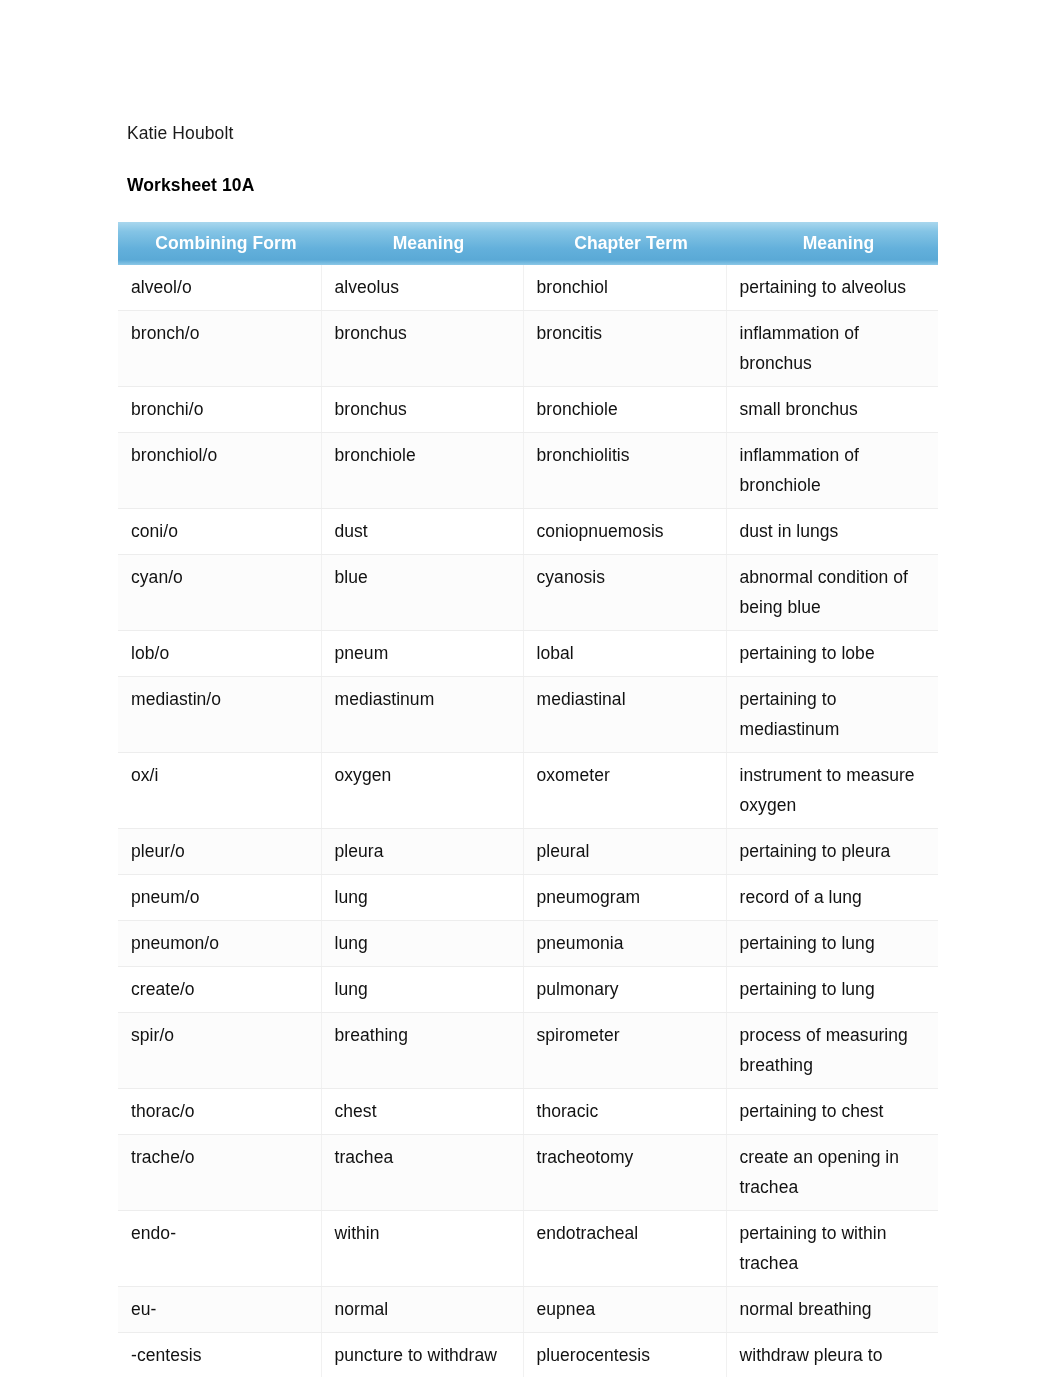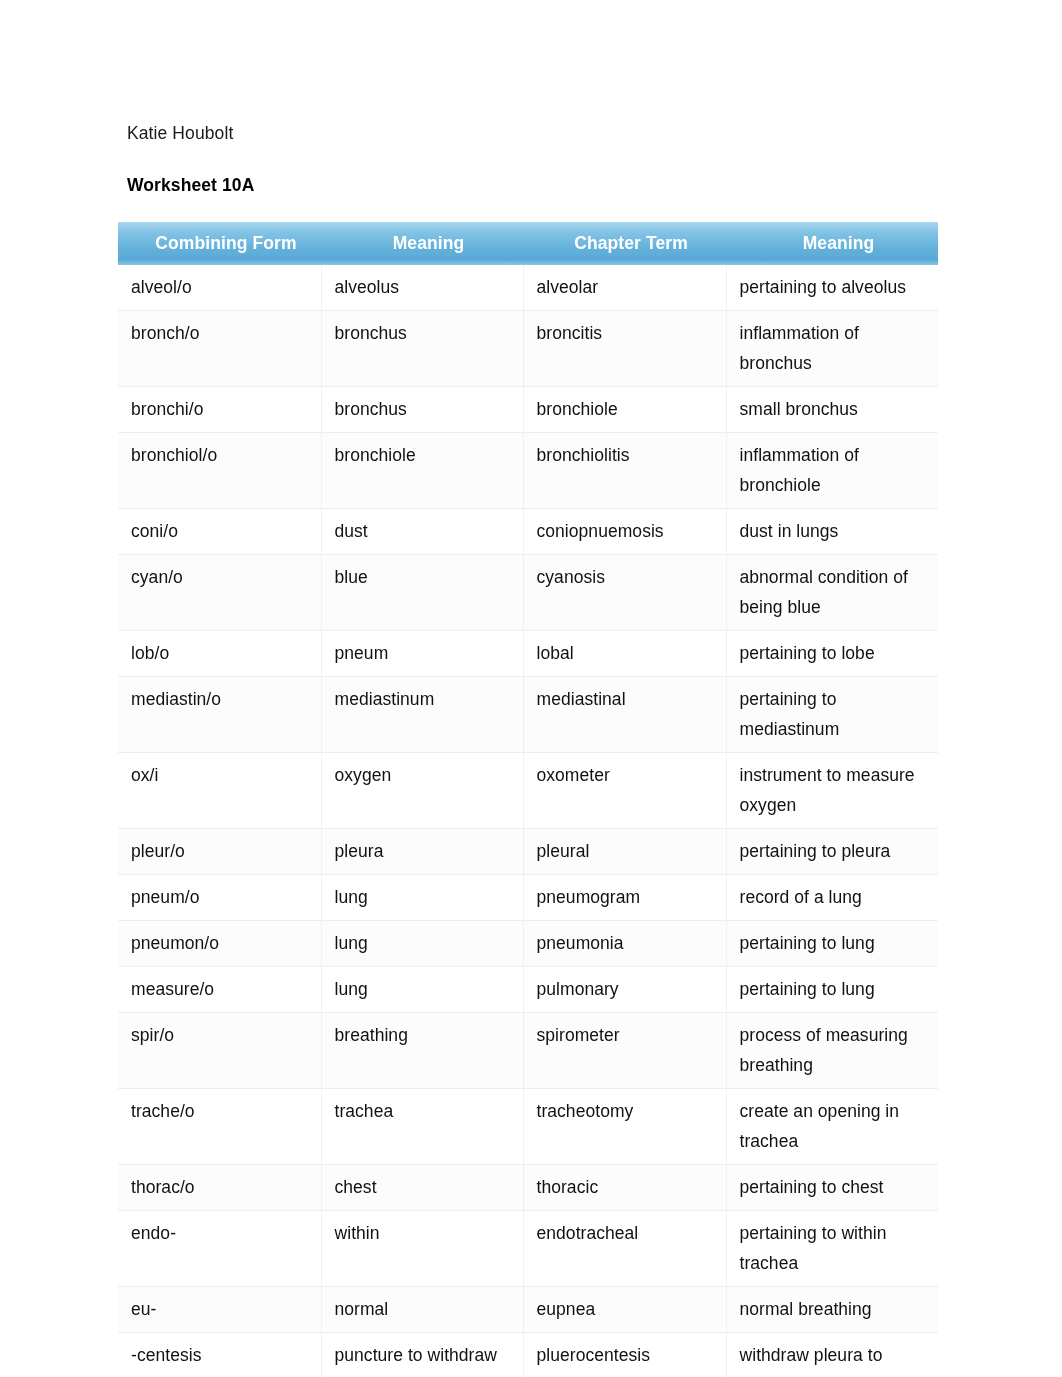--- a/index.html
+++ b/index.html
@@ -131,21 +131,21 @@
           <th>Combining Form</th>
           <th>Meaning</th>
           <th>Chapter Term</th>
           <th>Meaning</th>
         </tr>
       </thead>
       <tbody id="vocab-body">
           <tr>
             <td>alveol/o</td>
             <td>alveolus</td>
-            <td>alveolar</td>
+            <td>bronchiol</td>
             <td>pertaining to alveolus</td>
           </tr>
           <tr>
             <td>bronch/o</td>
             <td>bronchus</td>
             <td>broncitis</td>
             <td>inflammation of bronchus</td>
           </tr>
           <tr>
             <td>bronchi/o</td>
@@ -201,44 +201,44 @@
             <td>pneumogram</td>
             <td>record of a lung</td>
           </tr>
           <tr>
             <td>pneumon/o</td>
             <td>lung</td>
             <td>pneumonia</td>
             <td>pertaining to lung</td>
           </tr>
           <tr>
-            <td>measure/o</td>
+            <td>create/o</td>
             <td>lung</td>
             <td>pulmonary</td>
             <td>pertaining to lung</td>
           </tr>
           <tr>
             <td>spir/o</td>
             <td>breathing</td>
             <td>spirometer</td>
             <td>process of measuring breathing</td>
           </tr>
           <tr>
+            <td>thorac/o</td>
+            <td>chest</td>
+            <td>thoracic</td>
+            <td>pertaining to chest</td>
+          </tr>
+          <tr>
             <td>trache/o</td>
             <td>trachea</td>
             <td>tracheotomy</td>
             <td>create an opening in trachea</td>
           </tr>
           <tr>
-            <td>thorac/o</td>
-            <td>chest</td>
-            <td>thoracic</td>
-            <td>pertaining to chest</td>
-          </tr>
-          <tr>
             <td>endo-</td>
             <td>within</td>
             <td>endotracheal</td>
             <td>pertaining to within trachea</td>
           </tr>
           <tr>
             <td>eu-</td>
             <td>normal</td>
             <td>eupnea</td>
             <td>normal breathing</td>

